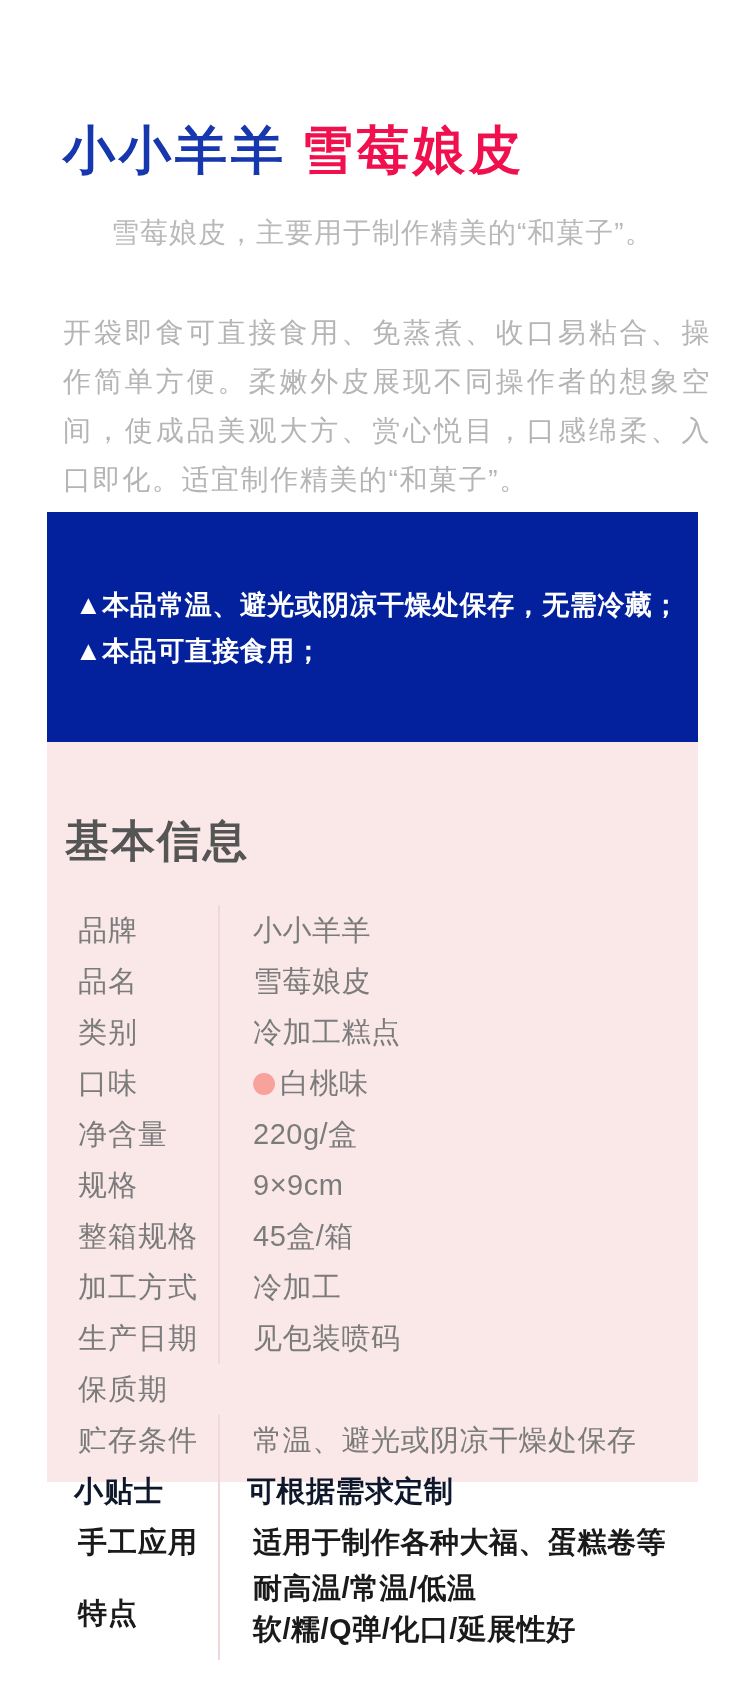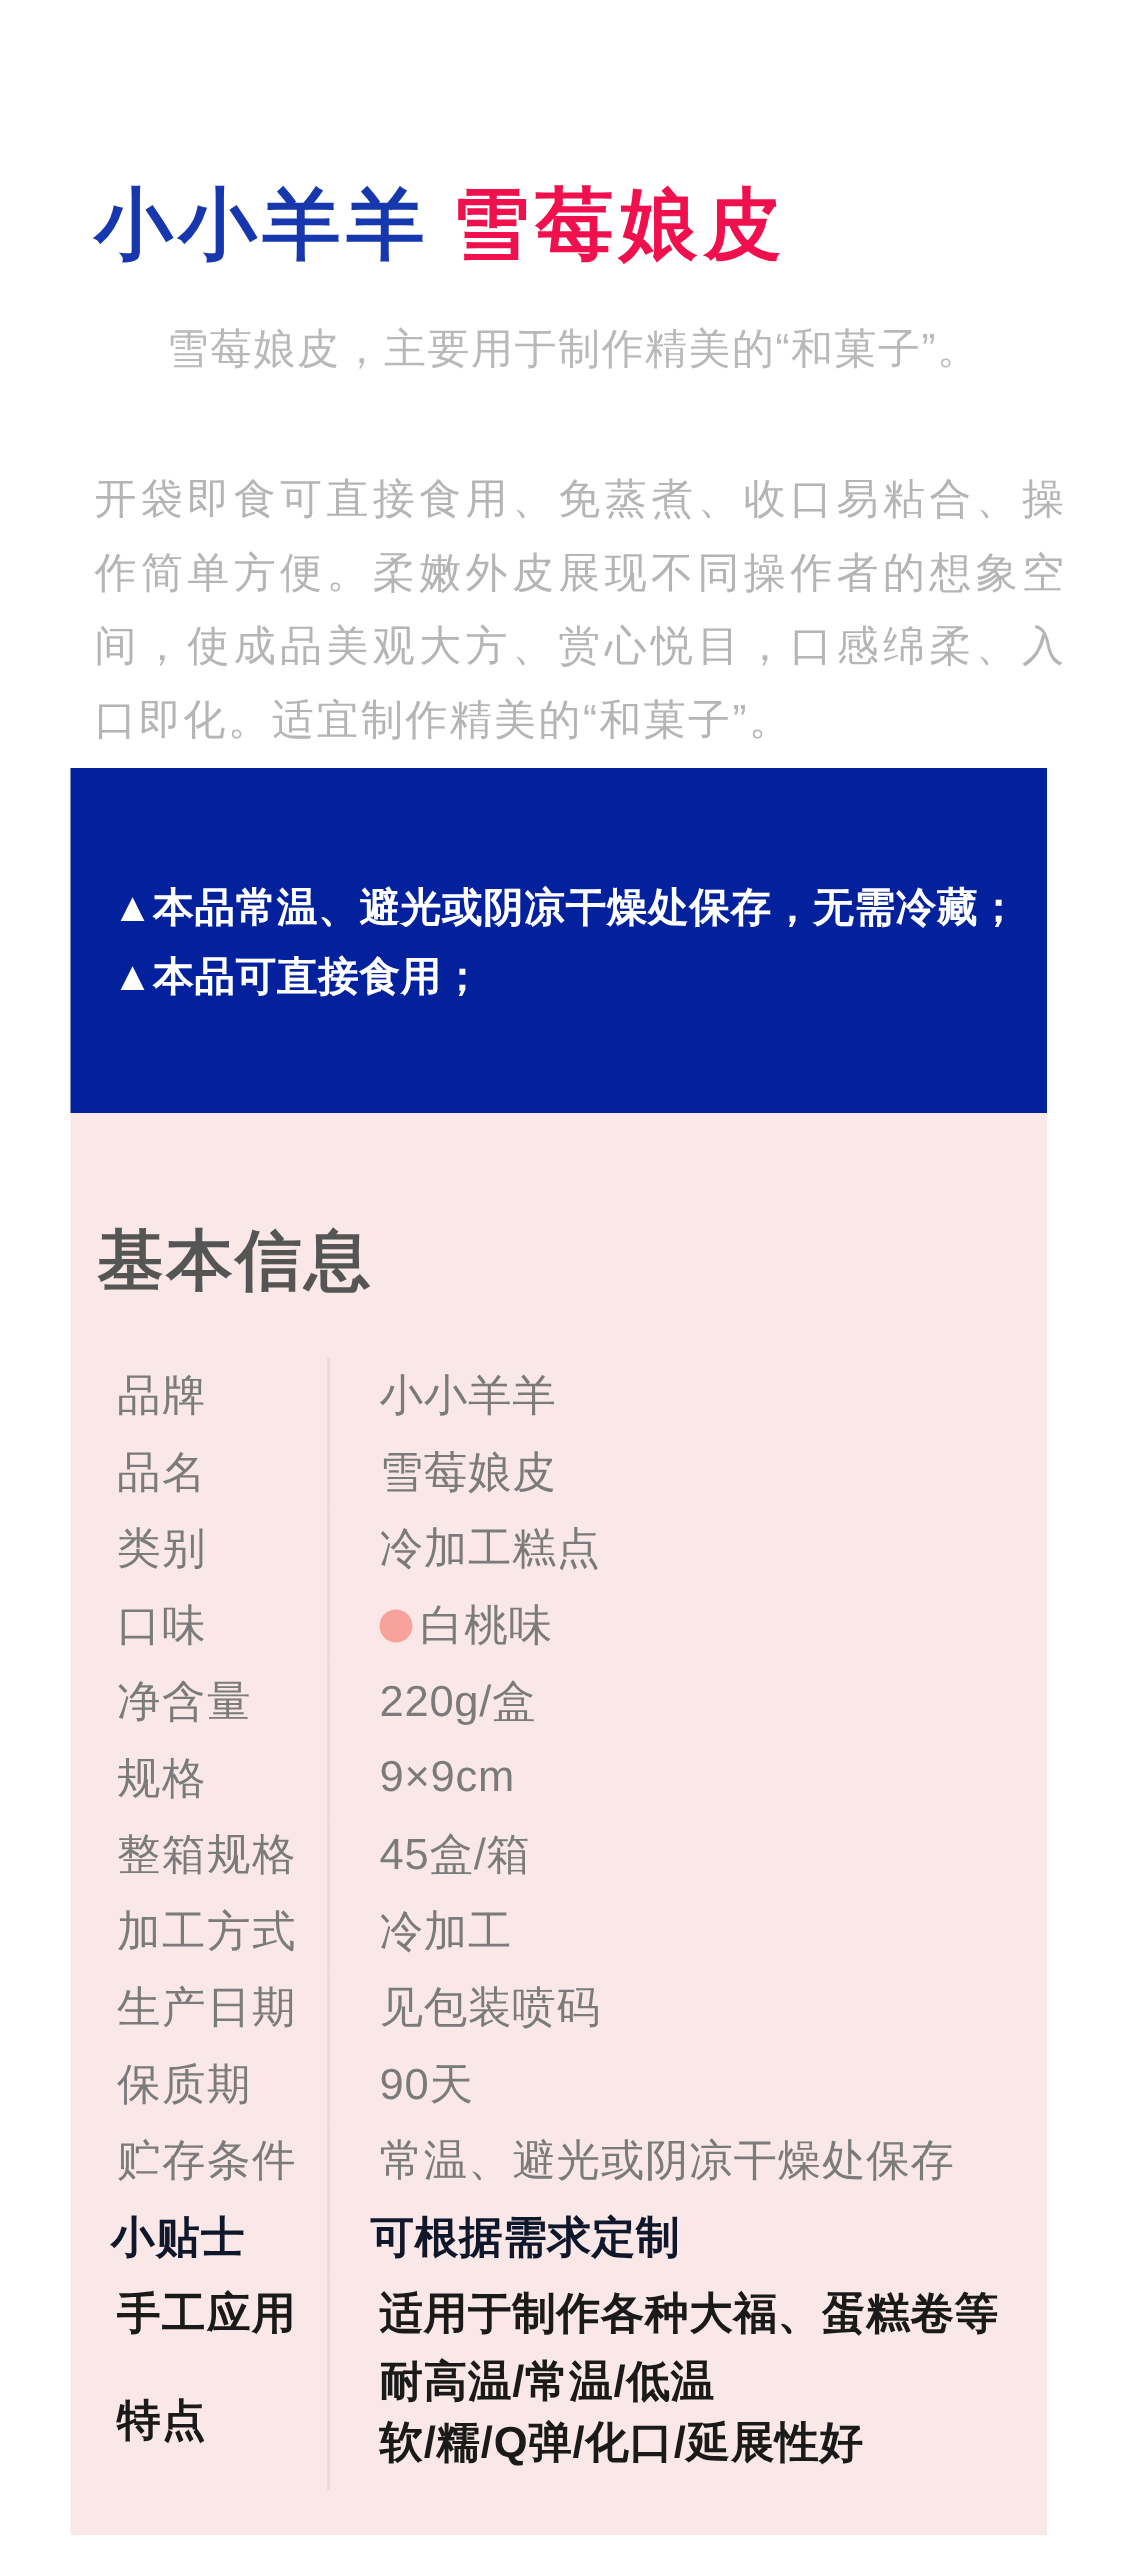--- a/index.html
+++ b/index.html
@@ -31,21 +31,21 @@
     margin:0 0 19px 0;font-size:27px;line-height:27px;font-weight:bold;color:#FFFFFF;
     letter-spacing:0.5px;white-space:nowrap;
   }
   .notice-pointer{
     position:absolute;left:105px;top:742px;width:0;height:0;
     border-left:62px solid transparent;border-right:63px solid transparent;
     border-top:36px solid #03219C;
   }
   
   .info-section{
-    position:absolute;left:47px;top:742px;width:651px;height:948px;background:#FAE8E8;
+    position:absolute;left:47px;top:742px;width:651px;height:740px;background:#FAE8E8;
   }
   .info-heading{
     margin:74px 0 0 18px;font-size:44px;font-weight:bold;color:#555555;
     letter-spacing:2px;line-height:50px;
   }
   .info-table{margin-top:39px;}
   .info-row{display:flex;align-items:center;height:51px;}
   .info-row .label{
     box-sizing:border-box;width:171px;padding-left:31px;flex:0 0 171px;
     font-size:29px;color:#7B7B7B;letter-spacing:1px;
@@ -120,21 +120,20 @@
       <div class="info-row">
         <div class="label">加工方式</div>
         <div class="value">冷加工</div>
       </div>
       <div class="info-row">
         <div class="label">生产日期</div>
         <div class="value">见包装喷码</div>
       </div>
       <div class="info-row">
         <div class="label">保质期</div>
-        <div class="value">90天</div>
       </div>
       <div class="info-row">
         <div class="label">贮存条件</div>
         <div class="value">常温、避光或阴凉干燥处保存</div>
       </div>
       <div class="info-row highlight">
         <div class="label">小贴士</div>
         <div class="value">可根据需求定制</div>
       </div>
       <div class="info-row dark">

